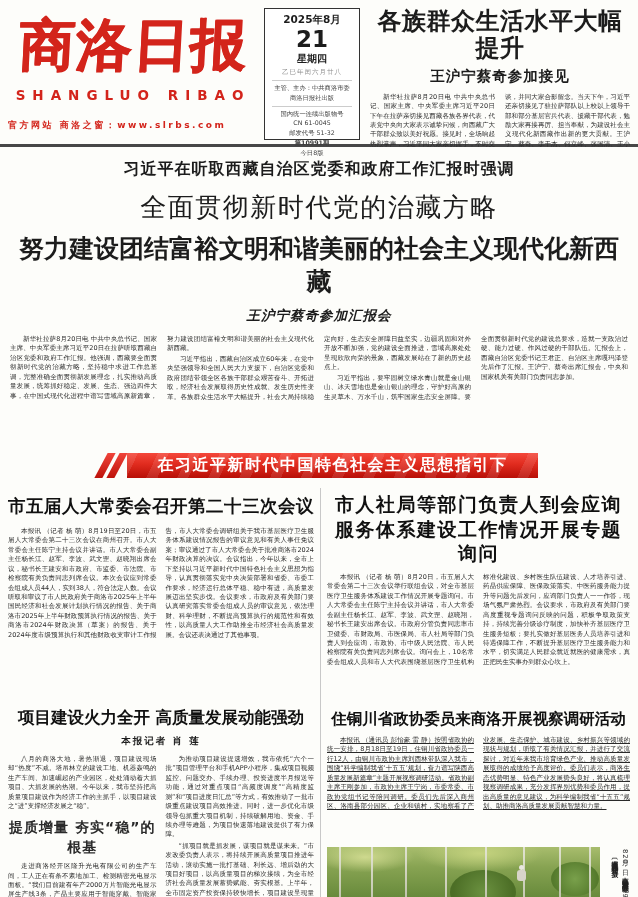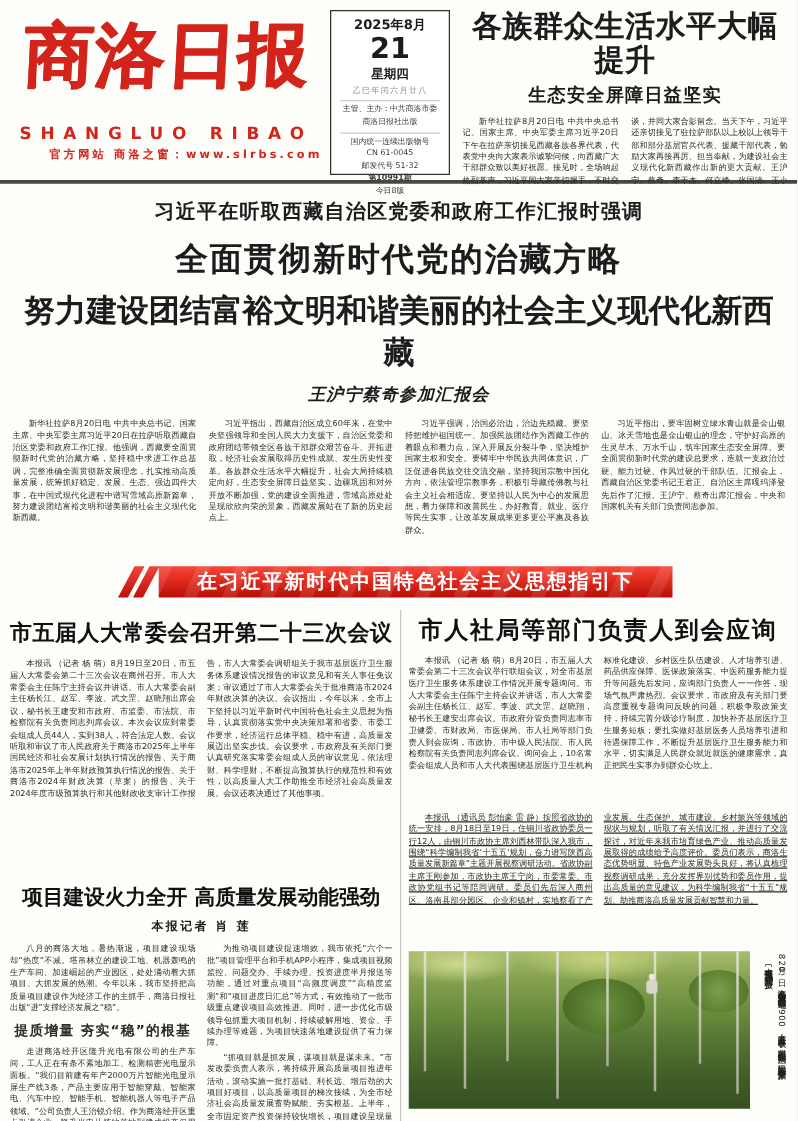--- a/index.html
+++ b/index.html
@@ -7,22 +7,22 @@
   html,body{background:#e8e8e8;}
   body{font-family:"DejaVu Sans","Liberation Sans",sans-serif;color:var(--ink);}
   .page{width:638px;height:897px;margin:0 auto;background:#fdfdfa;overflow:hidden;position:relative;}
 
   
   .header{display:flex;height:140px;padding:8px 8px 0 8px;}
   .masthead{width:250px;}
   .mh-title{font-family:"DejaVu Serif","Liberation Serif",serif;font-weight:900;font-size:56px;
     color:var(--red);text-align:center;line-height:1.3;letter-spacing:1px;transform:skewX(-3deg);
     text-shadow:1px 0 0 var(--red),0 1px 0 var(--red);}
-  .mh-roman{color:var(--red);font-size:13.5px;font-weight:700;letter-spacing:7px;text-align:center;margin-top:18px;}
-  .mh-site{color:var(--red);font-size:9px;font-weight:600;letter-spacing:2.5px;text-align:right;margin-top:2px;}
+  .mh-roman{color:var(--red);font-size:13.5px;font-weight:700;letter-spacing:7px;text-align:center;margin-top:6px;}
+  .mh-site{color:var(--red);font-size:9px;font-weight:600;letter-spacing:2.5px;text-align:left;margin-top:16px;}
 
   .datebox{width:96px;margin-left:6px;border:1.5px solid #333;padding:4px 2px 2px;text-align:center;background:#fff;}
   .db-ym{font-size:10.5px;font-weight:700;}
   .db-day{font-size:23px;font-weight:700;line-height:1.05;}
   .db-week{font-size:10px;font-weight:700;margin-top:1px;}
   .db-lunar{font-size:6.5px;color:#8f8f8f;margin-top:2px;letter-spacing:1px;}
   .db-sep{border-top:1px solid #ccc;margin:3px 5px 2px;}
   .db-small{font-size:6.3px;color:#3d3d3d;line-height:1.55;}
   .db-issue{font-weight:700;}
 
@@ -31,21 +31,21 @@
   .ts-deck{font-size:14.5px;font-weight:600;text-align:center;margin-top:5px;letter-spacing:1px;}
   .ts-body{margin-top:7px;height:57px;overflow:hidden;column-count:2;column-gap:10px;
     font-size:6.5px;line-height:1.45;text-align:justify;color:#2a2a2a;}
   .ts-body p{text-indent:2em;}
 
   .thickrule{border-top:3.5px solid #474747;margin-top:4px;}
 
   
   .lead{padding:12px 10px 0;text-align:center;}
   .lead-kicker{font-size:16px;font-weight:700;letter-spacing:1px;}
-  .lead-h1{font-size:26px;font-weight:700;margin-top:10px;letter-spacing:1.5px;}
+  .lead-h1{font-size:26px;font-weight:400;margin-top:10px;letter-spacing:1.5px;}
   .lead-h2{font-size:25px;font-weight:900;margin-top:7px;letter-spacing:0;}
   .lead-deck{font-size:13.5px;font-weight:600;margin-top:9px;letter-spacing:1px;font-style:italic;}
   .lead-body{margin-top:10px;height:108px;overflow:hidden;column-count:4;column-gap:10px;
     font-size:6.5px;line-height:1.45;text-align:justify;color:#2a2a2a;}
   .lead-body p{text-indent:2em;margin-bottom:1px;}
 
   
   .banner{width:438px;height:25px;margin:10px auto 0;position:relative;}
   .stripe{position:absolute;top:0;bottom:0;width:8px;background:linear-gradient(180deg,#f0443a,#bd120a);transform:skewX(-28deg);}
   .s1{left:1px;} .s2{left:13px;}
@@ -67,21 +67,21 @@
   .npc-body{column-count:2;column-gap:9px;height:170px;overflow:hidden;
     font-size:6.5px;line-height:1.45;text-align:justify;color:#2a2a2a;}
   .npc-body p{text-indent:2em;}
 
   .proj{margin-top:10px;}
   .proj-h{font-size:16.5px;letter-spacing:0;}
   .proj-byline{font-size:9.5px;text-align:center;margin:6px 0 7px;font-weight:600;letter-spacing:2px;}
   .proj-cols{display:flex;gap:9px;height:208px;overflow:hidden;}
   .pcol{flex:1;min-width:0;font-size:6.5px;line-height:1.45;text-align:justify;color:#2a2a2a;}
   .pcol p{text-indent:2em;margin-bottom:2px;}
-  .proj-subhead{font-size:11px;font-weight:800;text-align:center;margin:5px 0;letter-spacing:1px;}
+  .proj-subhead{font-size:14px;font-weight:800;text-align:center;margin:5px 0;letter-spacing:1px;}
 
   .inq-h{font-size:19px;line-height:1.3;letter-spacing:1.5px;margin-top:8px;}
   .inq-body{margin-top:7px;column-count:2;column-gap:9px;height:126px;overflow:hidden;
     font-size:6.5px;line-height:1.45;text-align:justify;color:#2a2a2a;}
   .inq-body p{text-indent:2em;}
 
   .cppcc-h{font-size:15.5px;margin:10px 0 6px;}
   .cppcc-body{column-count:2;column-gap:9px;height:106px;overflow:hidden;
     font-size:6.5px;line-height:1.45;text-align:justify;color:#2a2a2a;}
   .cppcc-body p{text-indent:2em;text-decoration:underline;}
@@ -128,38 +128,37 @@
       <div class="db-sep"></div>
       <div class="db-small">国内统一连续出版物号</div>
       <div class="db-small">CN 61-0045</div>
       <div class="db-small">邮发代号 51-32</div>
       <div class="db-small db-issue">第10991期</div>
       <div class="db-small">今日8版</div>
     </div>
 
     <div class="topstory">
       <div class="ts-h">各族群众生活水平大幅提升</div>
-      <div class="ts-deck">生态安全屏障日益坚实</div>
+      <div class="ts-deck">王沪宁蔡奇参加接见</div>
       <div class="ts-body">
         <p>新华社拉萨8月20日电 中共中央总书记、国家主席、中央军委主席习近平20日下午在拉萨亲切接见西藏各族各界代表，代表党中央向大家表示诚挚问候，向西藏广大干部群众致以美好祝愿。接见时，全场响起热烈掌声，习近平同大家亲切握手，不时交谈，并同大家合影留念。当天下午，习近平还亲切接见了驻拉萨部队以上校以上领导干部和部分基层官兵代表、援藏干部代表，勉励大家再接再厉、担当奉献，为建设社会主义现代化新西藏作出新的更大贡献。王沪宁、蔡奇、李干杰、何立峰、张国清、王小洪、洛桑江村、谌贻琴、张升民，在西藏工作过的老同志，中央和国家机关有关部门负责同志等参加接见。</p>
       </div>
     </div>
   </div>
 
   <div class="thickrule"></div>
 
   <section class="lead">
     <div class="lead-kicker">习近平在听取西藏自治区党委和政府工作汇报时强调</div>
     <div class="lead-h1">全面贯彻新时代党的治藏方略</div>
     <div class="lead-h2">努力建设团结富裕文明和谐美丽的社会主义现代化新西藏</div>
     <div class="lead-deck">王沪宁蔡奇参加汇报会</div>
     <div class="lead-body">
       <p>新华社拉萨8月20日电 中共中央总书记、国家主席、中央军委主席习近平20日在拉萨听取西藏自治区党委和政府工作汇报。他强调，西藏要全面贯彻新时代党的治藏方略，坚持稳中求进工作总基调，完整准确全面贯彻新发展理念，扎实推动高质量发展，统筹抓好稳定、发展、生态、强边四件大事，在中国式现代化进程中谱写雪域高原新篇章，努力建设团结富裕文明和谐美丽的社会主义现代化新西藏。</p>
       <p>习近平指出，西藏自治区成立60年来，在党中央坚强领导和全国人民大力支援下，自治区党委和政府团结带领全区各族干部群众艰苦奋斗、开拓进取，经济社会发展取得历史性成就、发生历史性变革。各族群众生活水平大幅提升，社会大局持续稳定向好，生态安全屏障日益坚实，边疆巩固和对外开放不断加强，党的建设全面推进，雪域高原处处呈现欣欣向荣的景象，西藏发展站在了新的历史起点上。</p>
-      <p>习近平强调，治国必治边，治边先稳藏。要坚持把维护祖国统一、加强民族团结作为西藏工作的着眼点和着力点，深入开展反分裂斗争，坚决维护国家主权和安全。要铸牢中华民族共同体意识，广泛促进各民族交往交流交融，坚持我国宗教中国化方向，依法管理宗教事务，积极引导藏传佛教与社会主义社会相适应。要坚持以人民为中心的发展思想，着力保障和改善民生，办好教育、就业、医疗等民生实事，让改革发展成果更多更公平惠及各族群众。</p>
       <p>习近平指出，要牢固树立绿水青山就是金山银山、冰天雪地也是金山银山的理念，守护好高原的生灵草木、万水千山，筑牢国家生态安全屏障。要全面贯彻新时代党的建设总要求，造就一支政治过硬、能力过硬、作风过硬的干部队伍。汇报会上，西藏自治区党委书记王君正、自治区主席嘎玛泽登先后作了汇报。王沪宁、蔡奇出席汇报会，中央和国家机关有关部门负责同志参加。</p>
     </div>
   </section>
 
   <div class="banner">
     <span class="stripe s1"></span>
     <span class="stripe s2"></span>
     <div class="banner-band">
       <span>在习近平新时代中国特色社会主义思想指引下</span>
     </div>
@@ -173,45 +172,47 @@
         <div class="npc-body">
           <p>本报讯 （记者 杨 萌）8月19日至20日，市五届人大常委会第二十三次会议在商州召开。市人大常委会主任陈宁主持会议并讲话。市人大常委会副主任杨长江、赵军、李波、武文罡、赵晓翔出席会议，秘书长王建安和市政府、市监委、市法院、市检察院有关负责同志列席会议。本次会议应到常委会组成人员44人，实到38人，符合法定人数。会议听取和审议了市人民政府关于商洛市2025年上半年国民经济和社会发展计划执行情况的报告、关于商洛市2025年上半年财政预算执行情况的报告、关于商洛市2024年财政决算（草案）的报告、关于2024年度市级预算执行和其他财政收支审计工作报告，市人大常委会调研组关于我市基层医疗卫生服务体系建设情况报告的审议意见和有关人事任免议案；审议通过了市人大常委会关于批准商洛市2024年财政决算的决议。会议指出，今年以来，全市上下坚持以习近平新时代中国特色社会主义思想为指导，认真贯彻落实党中央决策部署和省委、市委工作要求，经济运行总体平稳、稳中有进，高质量发展迈出坚实步伐。会议要求，市政府及有关部门要认真研究落实常委会组成人员的审议意见，依法理财、科学理财，不断提高预算执行的规范性和有效性，以高质量人大工作助推全市经济社会高质量发展。会议还表决通过了其他事项。</p>
         </div>
       </div>
 
       <div class="proj">
         <div class="art-h proj-h">项目建设火力全开  高质量发展动能强劲</div>
         <div class="proj-byline">本报记者 肖 莲</div>
         <div class="proj-cols">
           <div class="pcol">
-            <p>八月的商洛大地，暑热渐退，项目建设现场却“热度”不减。塔吊林立的建设工地、机器轰鸣的生产车间、加速崛起的产业园区，处处涌动着大抓项目、大抓发展的热潮。今年以来，我市坚持把高质量项目建设作为经济工作的主抓手，商洛日报社出版“进”支撑经济发展之“稳”。</p>
+            <p>八月的商洛大地，暑热渐退，项目建设现场却“热度”不减。塔吊林立的建设工地、机器轰鸣的生产车间、加速崛起的产业园区，处处涌动着大抓项目、大抓发展的热潮。今年以来，我市坚持把高质量项目建设作为经济工作的主抓手，以项目建设之“进”支撑经济发展之“稳”。</p>
             <div class="proj-subhead">提质增量 夯实“稳”的根基</div>
             <p>走进商洛经开区隆升光电有限公司的生产车间，工人正在有条不紊地加工、检测精密光电显示面板。“我们目前建有年产2000万片智能光电显示屏生产线3条，产品主要应用于智能穿戴、智能家电、汽车中控、智能手机、智能机器人等电子产品领域。”公司负责人王治锐介绍。作为商洛经开区重点引进企业，隆升光电从签约落地到建成投产仅用半年时间，跑出了项目建设的“加速度”。目前，企业订单饱满，产品畅销国内20多个省区市。</p>
           </div>
           <div class="pcol">
             <p>为推动项目建设提速增效，我市依托“六个一批”项目管理平台和手机APP小程序，集成项目视频监控、问题交办、手续办理、投资进度半月报送等功能，通过对重点项目“高频度调度”“高精度监测”和“项目进度日汇总”等方式，有效推动了一批市级重点建设项目高效推进。同时，进一步优化市级领导包抓重大项目机制，持续破解用地、资金、手续办理等难题，为项目快速落地建设提供了有力保障。</p>
             <p>“抓项目就是抓发展，谋项目就是谋未来。”市发改委负责人表示，将持续开展高质量项目推进年活动，滚动实施一批打基础、利长远、增后劲的大项目好项目，以高质量项目的梯次接续，为全市经济社会高质量发展蓄势赋能、夯实根基。上半年，全市固定资产投资保持较快增长，项目建设呈现量质齐升的良好态势。</p>
           </div>
         </div>
       </div>
     </div>
 
     <div class="vrule"></div>
 
     <div class="col-r">
       <div>
         <div class="art-h inq-h">
           <div>市人社局等部门负责人到会应询</div>
+          <div>服务体系建设工作情况开展专题询问</div>
         </div>
         <div class="inq-body">
           <p>本报讯 （记者 杨 萌）8月20日，市五届人大常委会第二十三次会议举行联组会议，对全市基层医疗卫生服务体系建设工作情况开展专题询问。市人大常委会主任陈宁主持会议并讲话，市人大常委会副主任杨长江、赵军、李波、武文罡、赵晓翔，秘书长王建安出席会议。市政府分管负责同志率市卫健委、市财政局、市医保局、市人社局等部门负责人到会应询，市政协、市中级人民法院、市人民检察院有关负责同志列席会议。询问会上，10名常委会组成人员和市人大代表围绕基层医疗卫生机构标准化建设、乡村医生队伍建设、人才培养引进、药品供应保障、医保政策落实、中医药服务能力提升等问题先后发问，应询部门负责人一一作答，现场气氛严肃热烈。会议要求，市政府及有关部门要高度重视专题询问反映的问题，积极争取政策支持，持续完善分级诊疗制度，加快补齐基层医疗卫生服务短板；要扎实做好基层医务人员培养引进和待遇保障工作，不断提升基层医疗卫生服务能力和水平，切实满足人民群众就近就医的健康需求，真正把民生实事办到群众心坎上。</p>
         </div>
       </div>
 
       <div>
+        <div class="art-h cppcc-h">住铜川省政协委员来商洛开展视察调研活动</div>
         <div class="cppcc-body">
           <p>本报讯 （通讯员 彭怡豪 雷 静）按照省政协的统一安排，8月18日至19日，住铜川省政协委员一行12人，由铜川市政协主席刘西林带队深入我市，围绕“科学编制我省‘十五五’规划，奋力谱写陕西高质量发展新篇章”主题开展视察调研活动。省政协副主席王刚参加，市政协主席王宁岗，市委常委、市政协党组书记等陪同调研。委员们先后深入商州区、洛南县部分园区、企业和镇村，实地察看了产业发展、生态保护、城市建设、乡村振兴等领域的现状与规划，听取了有关情况汇报，并进行了交流探讨，对近年来我市培育绿色产业、推动高质量发展取得的成绩给予高度评价。委员们表示，商洛生态优势明显、特色产业发展势头良好，将认真梳理视察调研成果，充分发挥界别优势和委员作用，提出高质量的意见建议，为科学编制我省“十五五”规划、助推商洛高质量发展贡献智慧和力量。</p>
         </div>
       </div>
 
       <div class="photo-row">
         <div class="photo">
 
           <span class="blob b3"></span>
 

